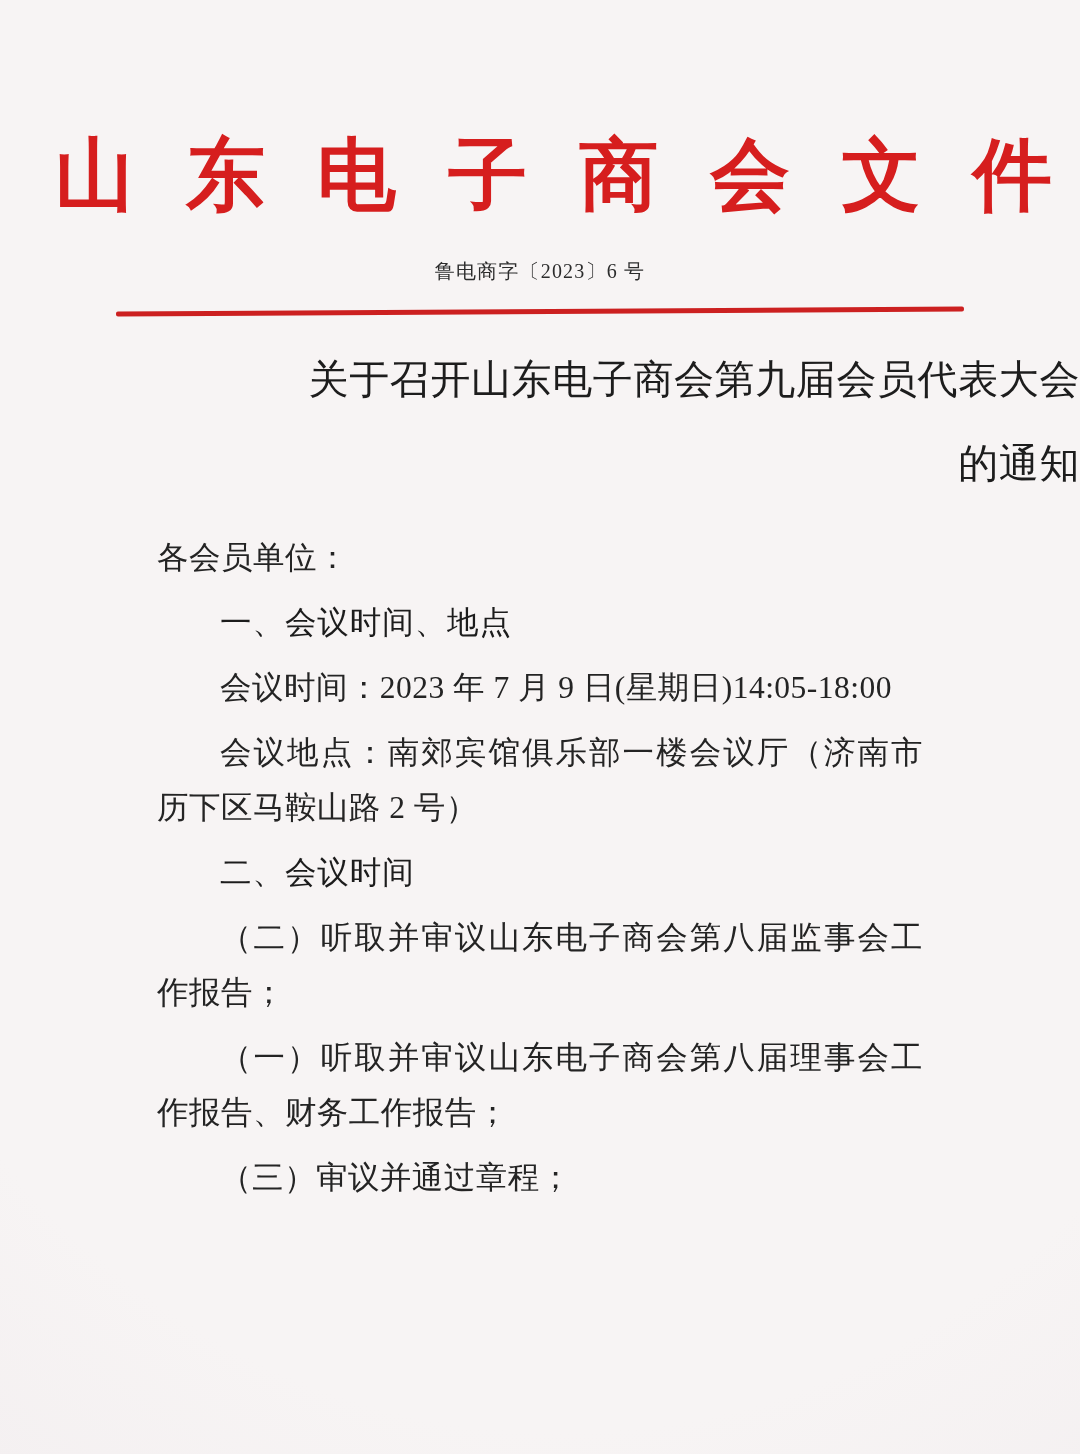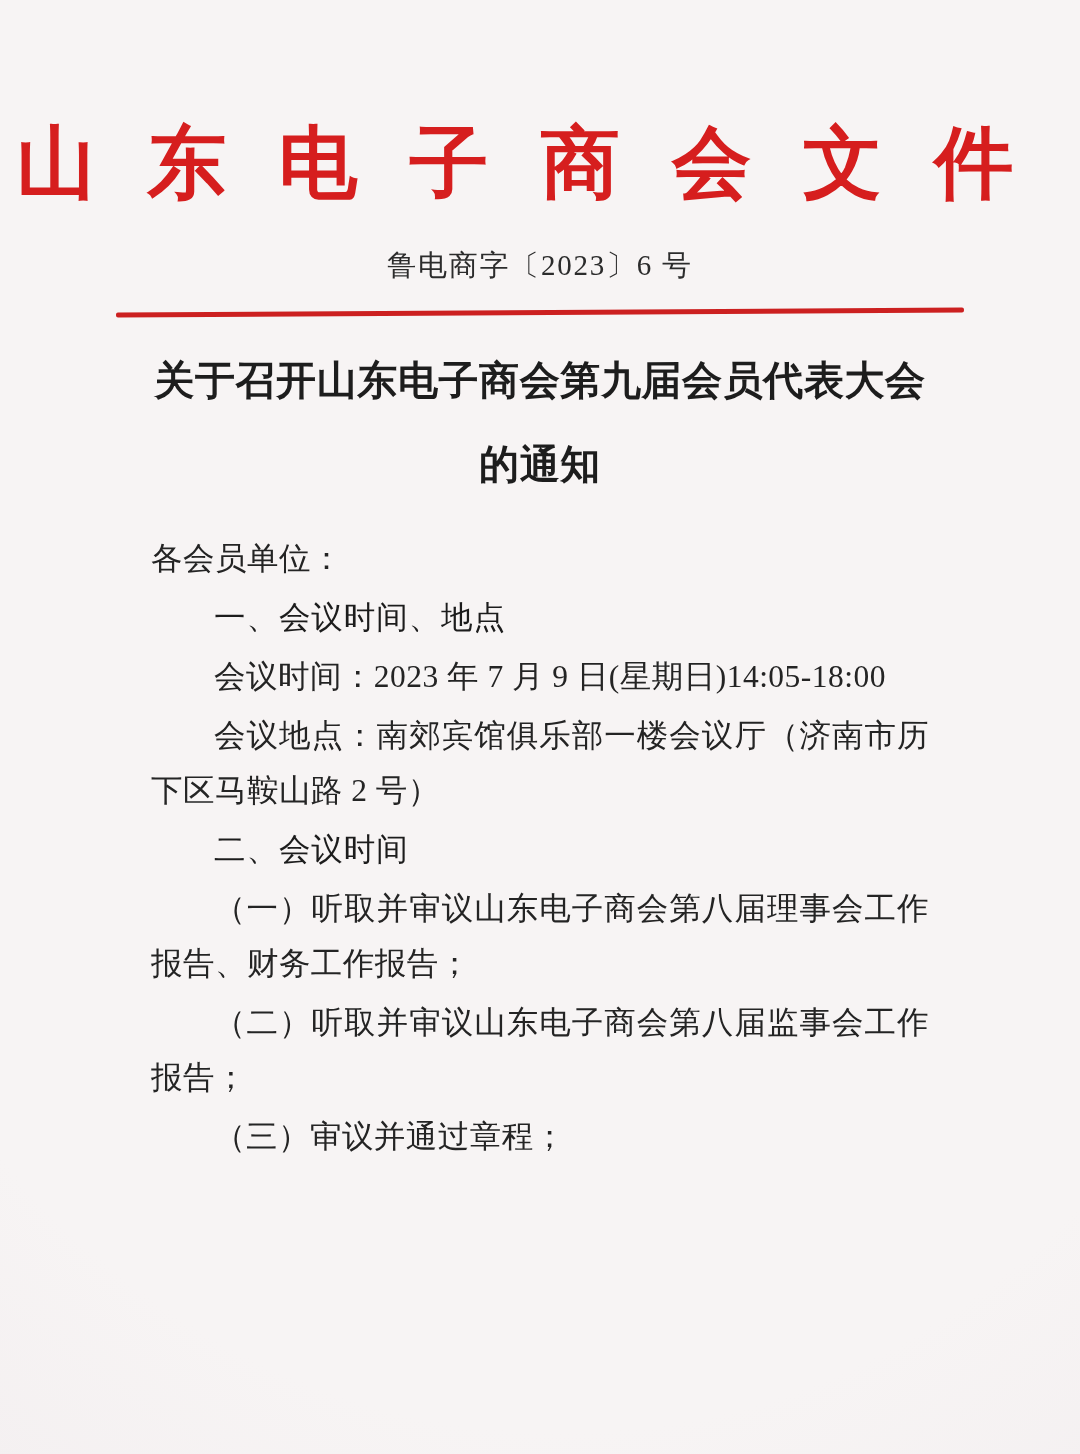--- a/index.html
+++ b/index.html
@@ -14,63 +14,63 @@
     margin: 0 auto;
     box-sizing: border-box;
     background:
       radial-gradient(ellipse 130% 110% at 52% 38%, #f7f4f4 55%, #f1ecee 85%, #ece5e8 100%);
     font-family: "Liberation Serif", "DejaVu Serif", serif;
     color: #262626;
     overflow: hidden;
     padding-top: 116px;
   }
   .org-title {
-    margin: 0;
-    text-align: left;
+    margin: 12px;
+    text-align: right;
     font-size: 79px;
     font-weight: 700;
     letter-spacing: 0.205em;
     padding-left: 0.205em; 
     line-height: 1.22;
     white-space: nowrap;
   }
   .doc-number {
     margin-top: 34px;
     text-align: center;
-    font-size: 29px;
+    font-size: 20px;
     letter-spacing: 0.06em;
     color: #2c2c2c;
   }
   .red-line {
     width: 848px;
     height: 5px;
     margin: 24px auto 0;
     border-radius: 2px;
     transform: rotate(-0.35deg);
   }
   .doc-title {
     margin-top: 24px;
-    text-align: center;
+    text-align: right;
     font-size: 40px;
-    font-weight: 700;
+    font-weight: 400;
     line-height: 84px;
     color: #1d1d1d;
     letter-spacing: 0.015em;
   }
   .body-block {
     width: 786px;
     margin: 24px auto 0;
     font-size: 31.5px;
     line-height: 55px;
     text-align: justify;
     color: #242424;
     letter-spacing: 0.015em;
   }
   .body-block p {
-    margin: 4px;
+    margin: 10px;
     padding: 0;
   }
   .indent { text-indent: 2em; }
   .sec-heading {
     text-indent: 2em;
     font-weight: 400;
     font-family: "Liberation Sans", "DejaVu Sans", sans-serif;
     letter-spacing: 0.03em;
     color: #1c1c1c;
   }
@@ -97,20 +97,20 @@
 
 
     <p class="sec-heading">一、会议时间、地点</p>
 
     <p class="indent">会议时间：2023 年 7 月 9 日(星期日)14:05-18:00</p>
 
     <p class="indent">会议地点：南郊宾馆俱乐部一楼会议厅（济南市历下区马鞍山路 2 号）</p>
 
     <p class="sec-heading">二、会议时间</p>
 
+    <p class="indent">（二）听取并审议山东电子商会第八届监事会工作报告；</p>
+
     <p class="indent">（一）听取并审议山东电子商会第八届理事会工作报告、财务工作报告；</p>
-
-    <p class="indent">（二）听取并审议山东电子商会第八届监事会工作报告；</p>
 
     <p class="indent">（三）审议并通过章程；</p>
 
   </div>
 </div>
 
 </body></html>

